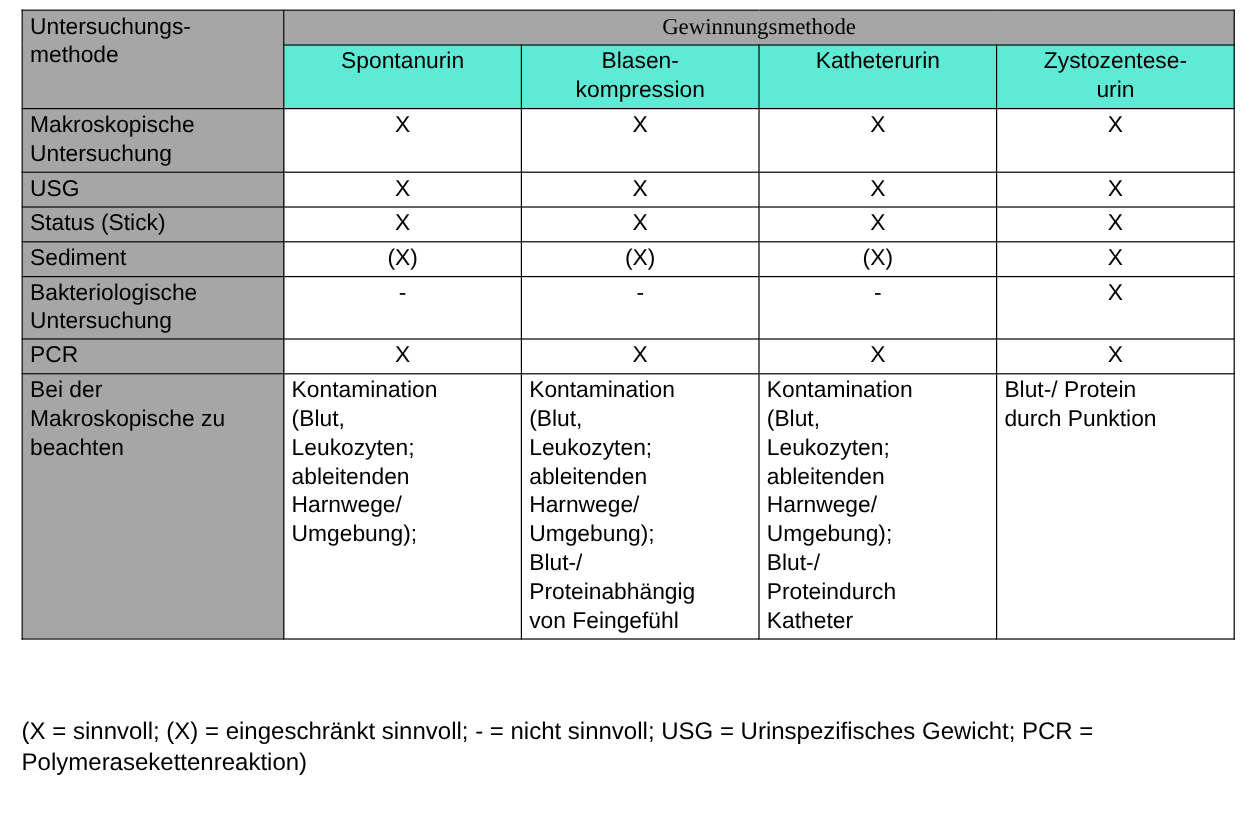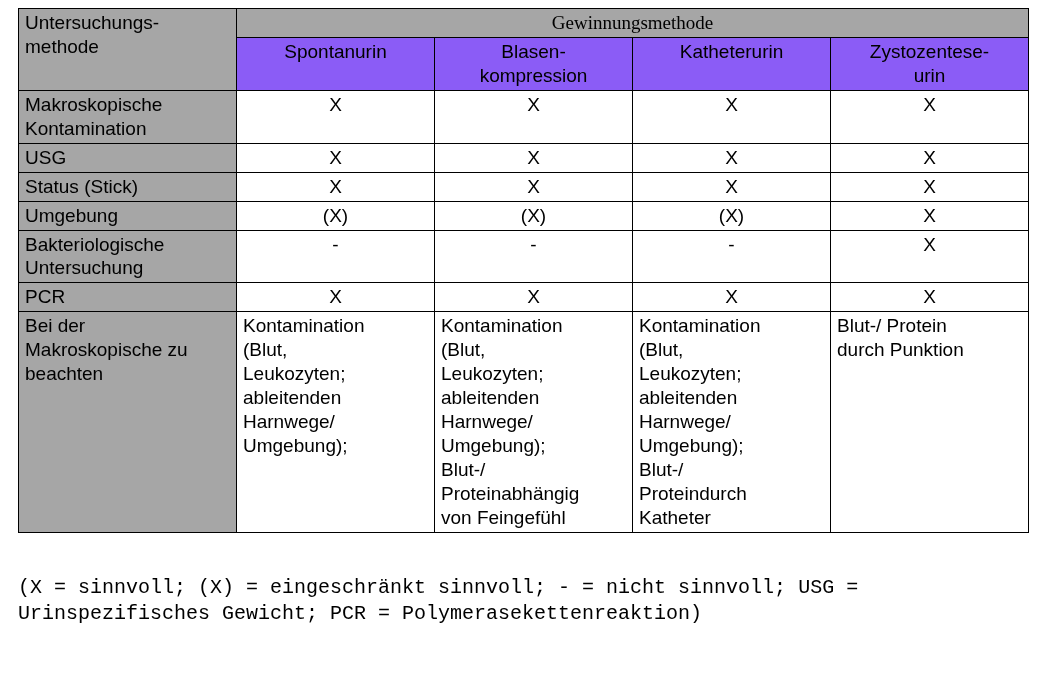--- a/index.html
+++ b/index.html
@@ -45,47 +45,46 @@
   .ctr {
     text-align: center;
   }
   .top-head {
     text-align: center;
     background: #a6a6a6;
     font-family: Liberation Serif, serif;
   }
   .sub-head {
     text-align: center;
-    background: #8b5cf6;
+    background: #5eead4;
     white-space: pre-line;
   }
   .col-label {
     width: 218px;
   }
   .col-data {
     width: 198px;
   }
   .notes-cell {
     text-align: left;
     white-space: pre-line;
     background: #ffffff;
     margin-left: 12px;
   }
   .spell {
     text-decoration-style: wavy;
     text-decoration-color: #d43f2f;
     text-decoration-thickness: 1px;
   }
   .legend {
-    margin-top: 42px;
+    margin-top: 64px;
     font-size: 20px;
     line-height: 1.32;
     width: 1010px;
     white-space: pre-line;
-    font-family: Liberation Mono, monospace;
   }
 </style>
 </head>
 <body>
 
 <div class="page">
 
   <table class="matrix">
     <colgroup>
       <col class="col-label">
@@ -104,21 +103,21 @@
         <td class="sub-head">Spontanurin</td>
         <td class="sub-head">Blasen-
 kompression</td>
         <td class="sub-head"><span class="spell">Katheterurin</span></td>
         <td class="sub-head"><span class="spell">Zystozentese-
 urin</span></td>
       </tr>
 
       <tr>
         <td class="row-label">Makroskopische
-Kontamination</td>
+Untersuchung</td>
         <td class="ctr">X</td>
         <td class="ctr">X</td>
         <td class="ctr">X</td>
         <td class="ctr">X</td>
       </tr>
 
       <tr>
         <td class="row-label">USG</td>
         <td class="ctr">X</td>
         <td class="ctr">X</td>
@@ -128,21 +127,21 @@
 
       <tr>
         <td class="row-label">Status (Stick)</td>
         <td class="ctr">X</td>
         <td class="ctr">X</td>
         <td class="ctr">X</td>
         <td class="ctr">X</td>
       </tr>
 
       <tr>
-        <td class="row-label">Umgebung</td>
+        <td class="row-label">Sediment</td>
         <td class="ctr">(X)</td>
         <td class="ctr">(X)</td>
         <td class="ctr">(X)</td>
         <td class="ctr">X</td>
       </tr>
 
       <tr>
         <td class="row-label">Bakteriologische
 Untersuchung</td>
         <td class="ctr">-</td>

